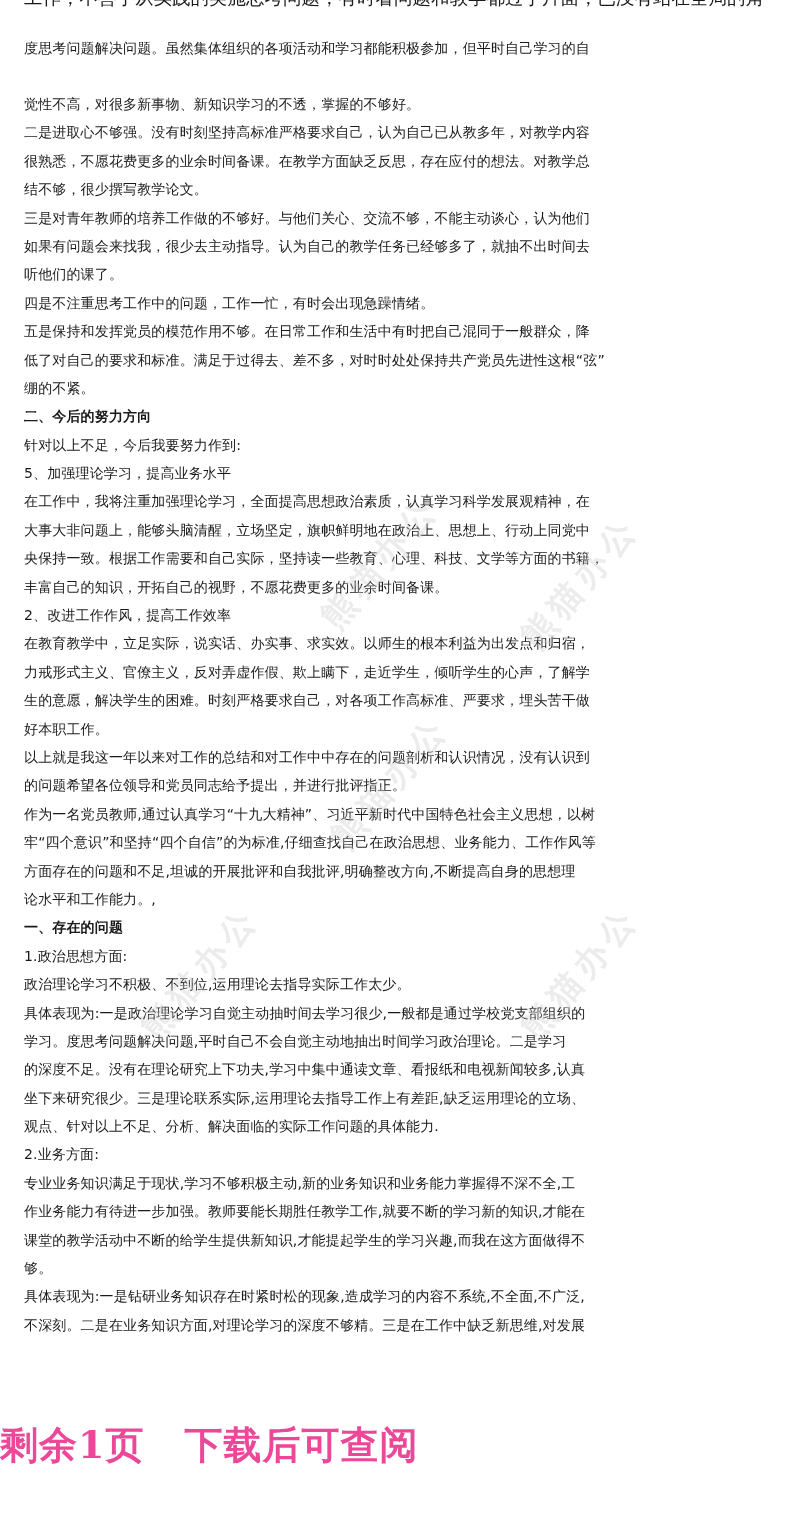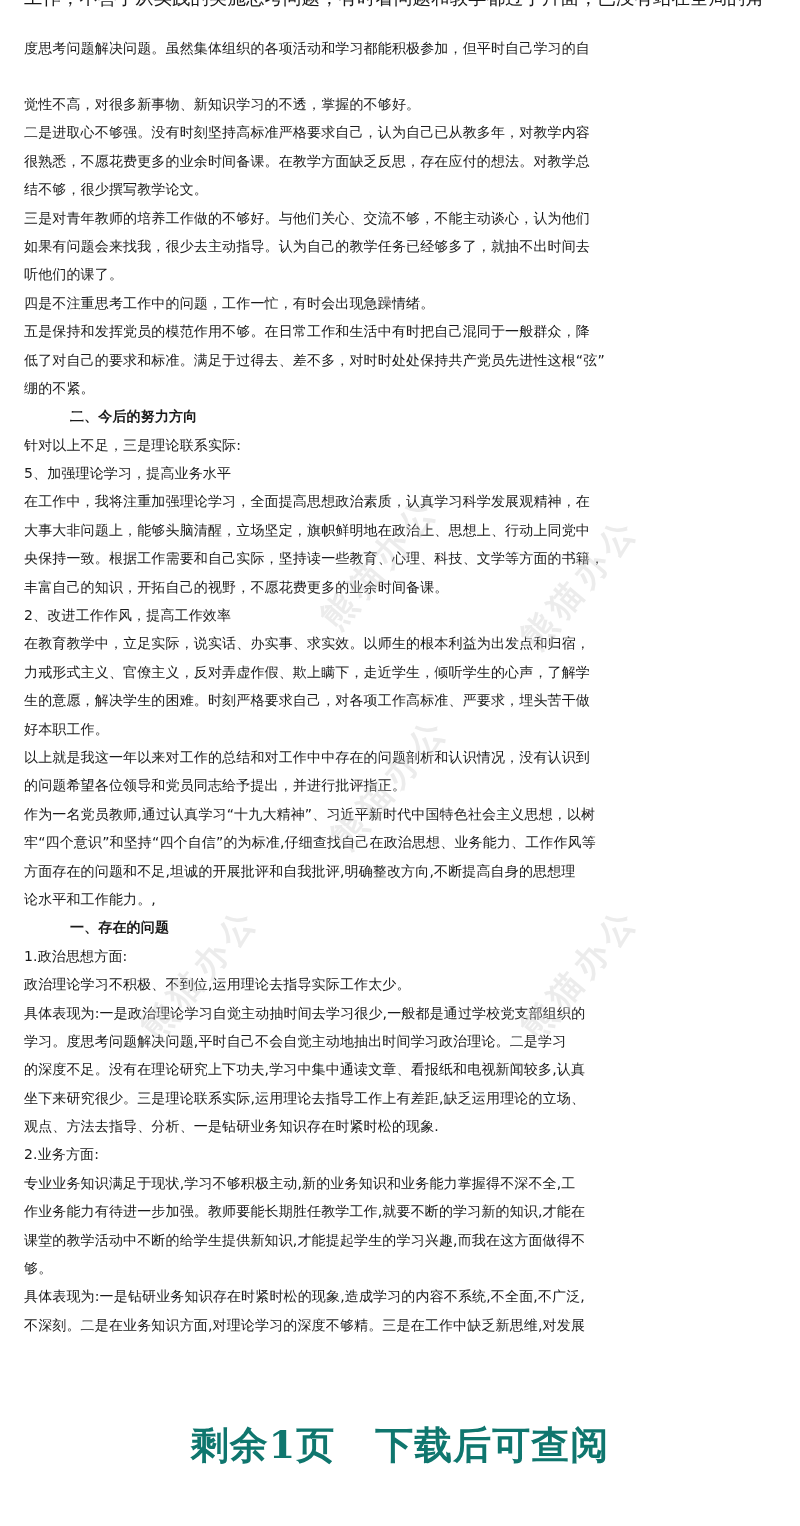--- a/index.html
+++ b/index.html
@@ -28,21 +28,20 @@
     }
     .line {
       font-size: 14px;
       line-height: 28.4px;
       height: 28.4px;
       white-space: nowrap;
       letter-spacing: 0.15px;
     }
     .line.bold {
       font-weight: bold;
-      margin-left: 46px;
     }
     .cut-top {
       position: absolute;
       left: 24px;
       top: -16px;
       font-size: 18.5px;
       line-height: 28px;
       white-space: nowrap;
       color: #1a1a1a;
     }
@@ -54,25 +53,24 @@
       transform: rotate(-50deg);
       pointer-events: none;
       white-space: nowrap;
       letter-spacing: 6px;
     }
     .remaining {
       position: absolute;
       left: 0;
       top: 1420px;
       width: 800px;
-      text-align: center;
       font-family: "DejaVu Serif", "Liberation Serif", serif;
       font-size: 38px;
       font-weight: bold;
-      color: #0f766e;
+      color: #ec4899;
       letter-spacing: 1px;
     }
     .remaining span { display: inline-block; }
     .remaining .gap { width: 40px; }
   </style>
 </head>
 <body>
 
 <div class="page">
 
@@ -88,21 +86,21 @@
       <div class="line">很熟悉，不愿花费更多的业余时间备课。在教学方面缺乏反思，存在应付的想法。对教学总</div>
       <div class="line">结不够，很少撰写教学论文。</div>
       <div class="line">三是对青年教师的培养工作做的不够好。与他们关心、交流不够，不能主动谈心，认为他们</div>
       <div class="line">如果有问题会来找我，很少去主动指导。认为自己的教学任务已经够多了，就抽不出时间去</div>
       <div class="line">听他们的课了。</div>
       <div class="line">四是不注重思考工作中的问题，工作一忙，有时会出现急躁情绪。</div>
       <div class="line">五是保持和发挥党员的模范作用不够。在日常工作和生活中有时把自己混同于一般群众，降</div>
       <div class="line">低了对自己的要求和标准。满足于过得去、差不多，对时时处处保持共产党员先进性这根“弦”</div>
       <div class="line">绷的不紧。</div>
       <div class="line bold">二、今后的努力方向</div>
-      <div class="line">针对以上不足，三是理论联系实际:</div>
+      <div class="line">针对以上不足，今后我要努力作到:</div>
       <div class="line">5、加强理论学习，提高业务水平</div>
       <div class="line">在工作中，我将注重加强理论学习，全面提高思想政治素质，认真学习科学发展观精神，在</div>
       <div class="line">大事大非问题上，能够头脑清醒，立场坚定，旗帜鲜明地在政治上、思想上、行动上同党中</div>
       <div class="line">央保持一致。根据工作需要和自己实际，坚持读一些教育、心理、科技、文学等方面的书籍，</div>
       <div class="line">丰富自己的知识，开拓自己的视野，不愿花费更多的业余时间备课。</div>
       <div class="line">2、改进工作作风，提高工作效率</div>
       <div class="line">在教育教学中，立足实际，说实话、办实事、求实效。以师生的根本利益为出发点和归宿，</div>
       <div class="line">力戒形式主义、官僚主义，反对弄虚作假、欺上瞒下，走近学生，倾听学生的心声，了解学</div>
       <div class="line">生的意愿，解决学生的困难。时刻严格要求自己，对各项工作高标准、严要求，埋头苦干做</div>
       <div class="line">好本职工作。</div>
@@ -112,21 +110,21 @@
       <div class="line">牢“四个意识”和坚持“四个自信”的为标准,仔细查找自己在政治思想、业务能力、工作作风等</div>
       <div class="line">方面存在的问题和不足,坦诚的开展批评和自我批评,明确整改方向,不断提高自身的思想理</div>
       <div class="line">论水平和工作能力。,</div>
       <div class="line bold">一、存在的问题</div>
       <div class="line">1.政治思想方面:</div>
       <div class="line">政治理论学习不积极、不到位,运用理论去指导实际工作太少。</div>
       <div class="line">具体表现为:一是政治理论学习自觉主动抽时间去学习很少,一般都是通过学校党支部组织的</div>
       <div class="line">学习。度思考问题解决问题,平时自己不会自觉主动地抽出时间学习政治理论。二是学习</div>
       <div class="line">的深度不足。没有在理论研究上下功夫,学习中集中通读文章、看报纸和电视新闻较多,认真</div>
       <div class="line">坐下来研究很少。三是理论联系实际,运用理论去指导工作上有差距,缺乏运用理论的立场、</div>
-      <div class="line">观点、方法去指导、分析、一是钻研业务知识存在时紧时松的现象.</div>
+      <div class="line">观点、针对以上不足、分析、解决面临的实际工作问题的具体能力.</div>
       <div class="line">2.业务方面:</div>
       <div class="line">专业业务知识满足于现状,学习不够积极主动,新的业务知识和业务能力掌握得不深不全,工</div>
       <div class="line">作业务能力有待进一步加强。教师要能长期胜任教学工作,就要不断的学习新的知识,才能在</div>
       <div class="line">课堂的教学活动中不断的给学生提供新知识,才能提起学生的学习兴趣,而我在这方面做得不</div>
       <div class="line">够。</div>
       <div class="line">具体表现为:一是钻研业务知识存在时紧时松的现象,造成学习的内容不系统,不全面,不广泛,</div>
       <div class="line">不深刻。二是在业务知识方面,对理论学习的深度不够精。三是在工作中缺乏新思维,对发展</div>
     </div>
 
   <div class="watermark" style="left:300px; top:540px;">熊猫办公</div>

